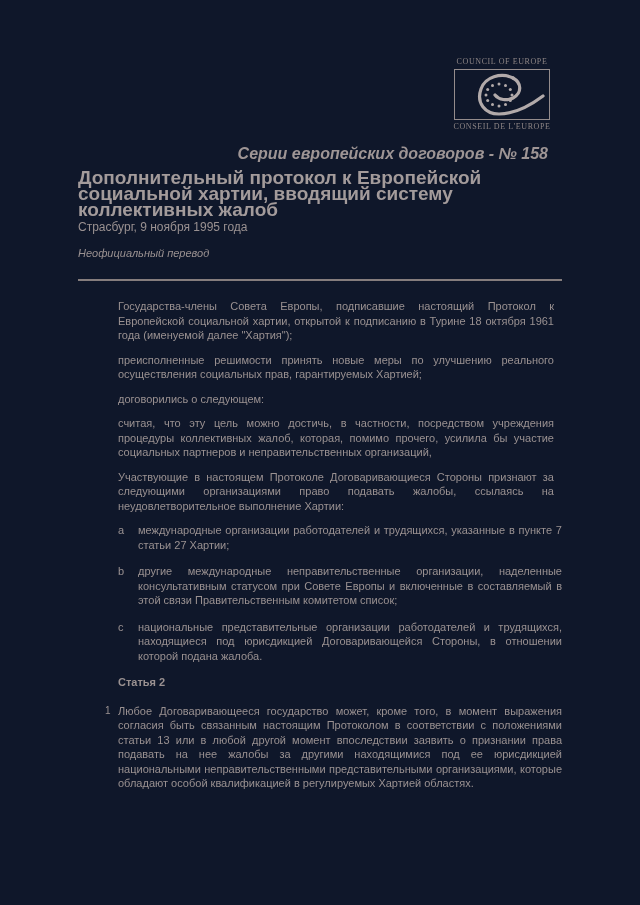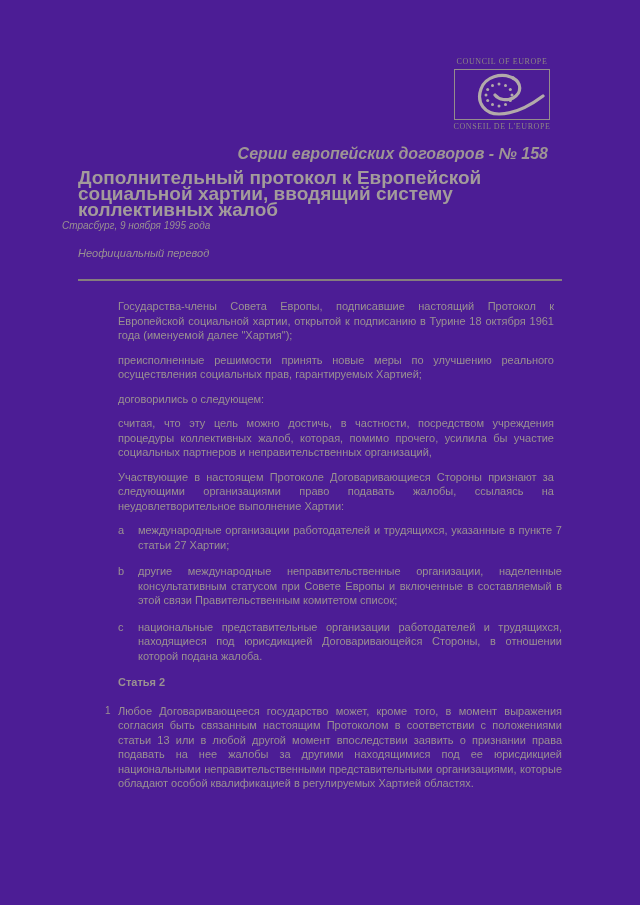--- a/index.html
+++ b/index.html
@@ -4,21 +4,21 @@
 <style>
   html, body {
     margin: 0;
     padding: 0;
     background: #000000;
   }
   .page {
     position: relative;
     width: 640px;
     height: 905px;
-    background: #4c1d95;
+    background: #0f172a;
     font-family: "Liberation Sans", sans-serif;
     color: #9a9191;
     overflow: hidden;
   }
   
   .logo {
     position: absolute;
     top: 57px;
     left: 452px;
     width: 100px;
@@ -59,23 +59,22 @@
     width: 490px;
     margin: 0;
     font-size: 19px;
     font-weight: bold;
     line-height: 16px;
     color: #a39b9b;
   }
   .place-date {
     position: absolute;
     top: 220px;
-    left: 62px;
-    font-size: 10px;
-    font-style: italic;
+    left: 78px;
+    font-size: 12px;
   }
   .note {
     position: absolute;
     top: 247px;
     left: 78px;
     font-size: 11px;
     font-style: italic;
   }
   .rule {
     position: absolute;

